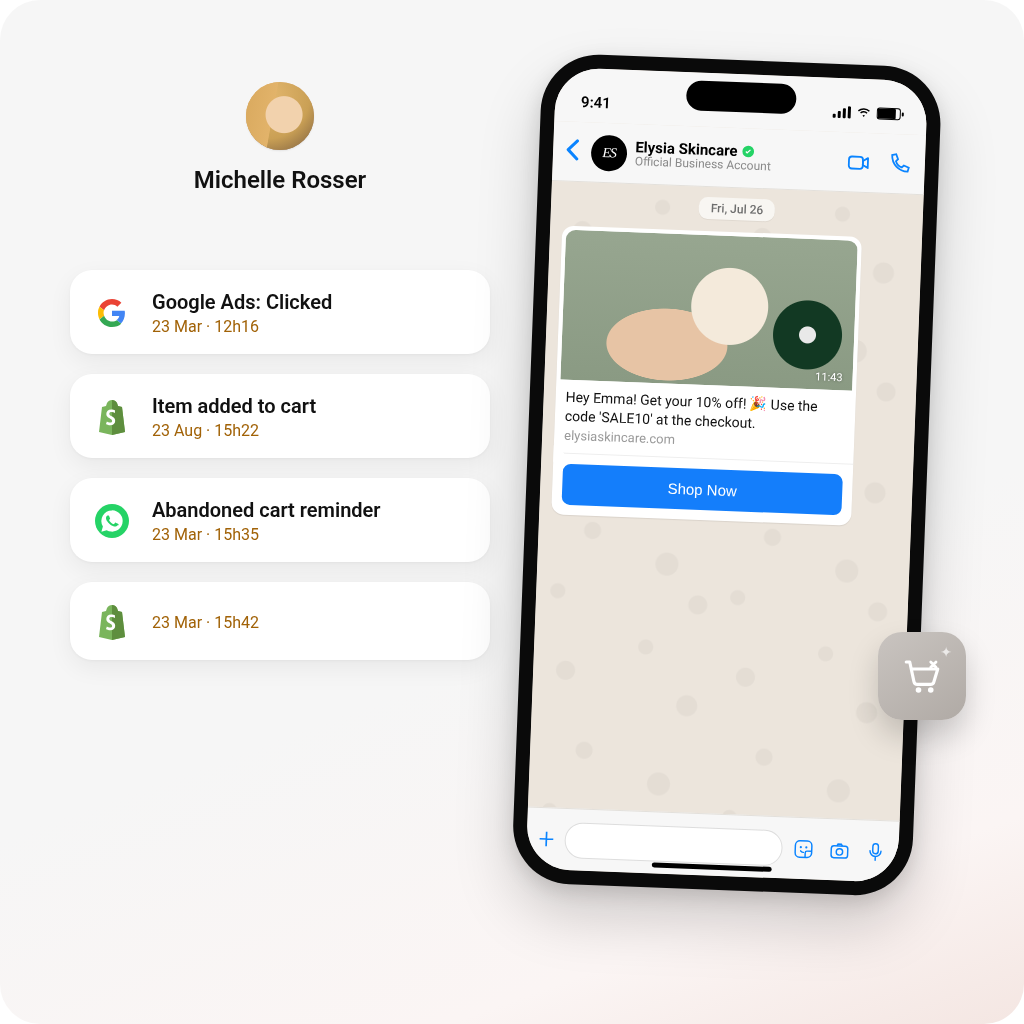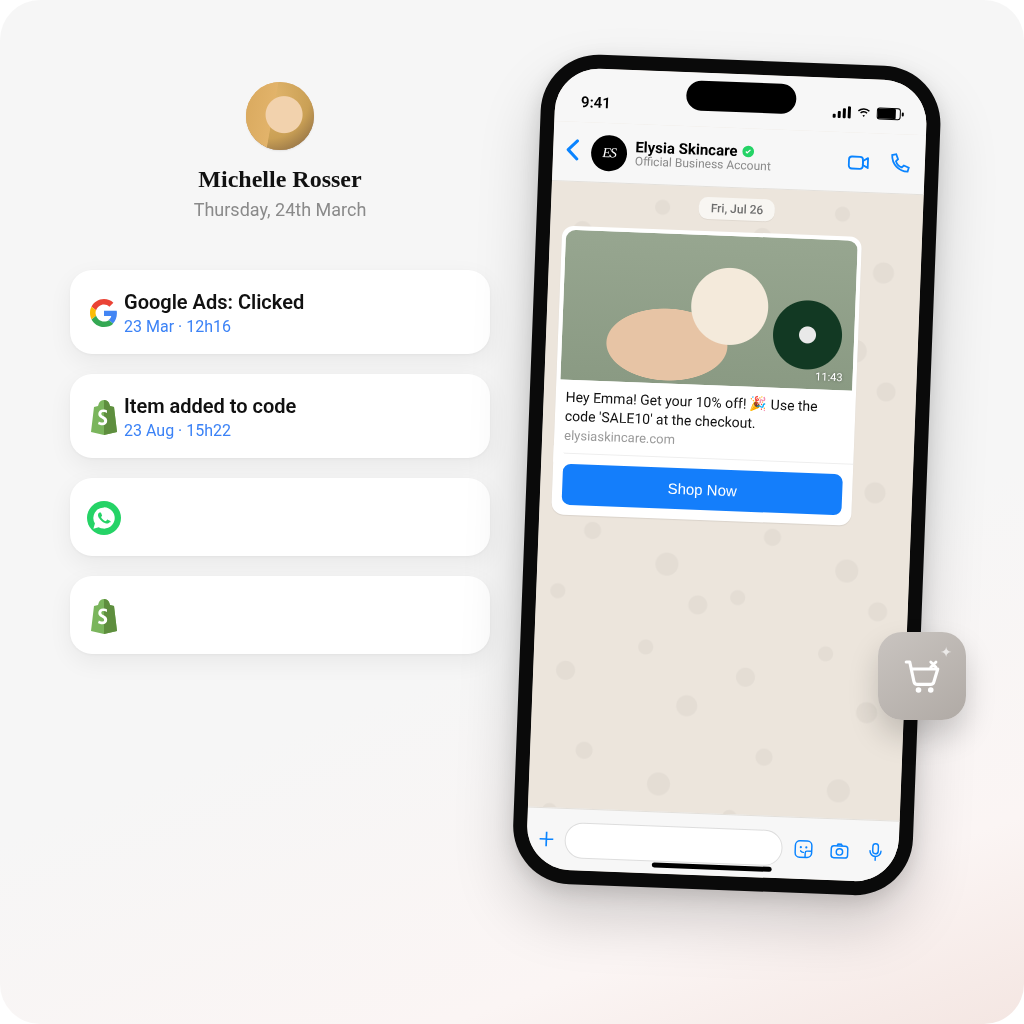--- a/index.html
+++ b/index.html
@@ -36,50 +36,49 @@
     content: "";
     position: absolute; inset: 0;
     background:
       radial-gradient(circle at 56% 48%, #f2d2ad 0, #f2d2ad 18px, transparent 19px),
       linear-gradient(100deg, #d9a95e 0%, #e2b36a 40%, transparent 41%),
       radial-gradient(circle at 30% 20%, #e5b86f 0, #caa055 60%, #7a5d3f 100%);
   }
   .profile-name {
     font-size: 24px; font-weight: 600; color: #111;
     margin-bottom: 6px;
-    font-family: Liberation Serif, serif;
   }
   .profile-date {
     font-size: 18px; color: #8a8a8a;
   }
 
   .feed {
     position: absolute;
     top: 270px; left: 70px;
     width: 420px;
     display: flex; flex-direction: column; gap: 20px;
   }
   .card {
     background: #fff;
     border-radius: 22px;
-    padding: 20px 14px 18px;
-    display: flex; align-items: center; 
+    padding: 20px 22px 18px;
+    display: flex; align-items: center; gap: 20px;
     box-shadow: 0 8px 24px rgba(0,0,0,0.06), 0 1px 3px rgba(0,0,0,0.04);
   }
   .card-icon {
     width: 40px; height: 40px; flex: 0 0 40px;
     display: flex; align-items: center; justify-content: center;
   }
   .card-body { flex: 1; min-width: 0; }
   .card-title {
     font-size: 20px; font-weight: 600; color: #111;
     margin-bottom: 3px;
     white-space: nowrap; overflow: hidden; text-overflow: ellipsis;
   }
-  .card-meta { font-size: 16px; color: #3b82f6; }
+  .card-meta { font-size: 16px; color: #a16207; }
 
   
   .g-logo { width: 28px; height: 28px; position: relative; }
   .g-logo svg { width: 100%; height: 100%; display: block; }
   .shopify-bag {
     width: 32px; height: 36px; position: relative;
   }
   .shopify-bag svg { width: 100%; height: 100%; display: block; }
   .wa-logo { width: 34px; height: 34px; }
   .wa-logo svg { width: 100%; height: 100%; display: block; }
@@ -278,21 +277,20 @@
   }
 </style>
 </head>
 <body>
 
 <div class="canvas">
 
   <div class="profile">
     <div class="avatar"></div>
     <div class="profile-name">Michelle Rosser</div>
-    <div class="profile-date">Thursday, 24th March</div>
   </div>
 
   <div class="feed">
 
     <div class="card">
       <div class="card-icon">
         <div class="g-logo">
           <svg viewBox="0 0 48 48">
             <path fill="#EA4335" d="M24 9.5c3.54 0 6.72 1.22 9.22 3.6l6.86-6.86C35.9 2.4 30.3 0 24 0 14.62 0 6.5 5.38 2.56 13.22l7.98 6.2C12.42 13.72 17.74 9.5 24 9.5z"></path>
             <path fill="#4285F4" d="M46.14 24.5c0-1.58-.14-3.1-.4-4.56H24v9.14h12.44c-.54 2.9-2.18 5.36-4.64 7l7.5 5.82C43.66 37.82 46.14 31.68 46.14 24.5z"></path>
@@ -312,47 +310,52 @@
       <div class="card-icon">
         <div class="shopify-bag">
           <svg viewBox="0 0 32 36">
             <path fill="#7AB55C" d="M26 8l-4-1-1-3c-1-2-3-3-5-3S12 2 11 4l-1 3-4 1-3 25 13 3 13-3L26 8z"></path>
             <path fill="#5E8E3E" d="M16 0v36l13-3L26 8l-4-1-1-3c-1-2-3-3-5-3z"></path>
             <path fill="#fff" d="M19 14c-1-.6-2.2-1-3.4-1-1.4 0-2.3.7-2.3 1.7 0 2.9 5.9 2.4 5.9 7 0 2.8-2 4.6-4.8 4.6-2 0-3.6-.7-4.4-1.3l.9-2.6c.9.6 2.1 1.2 3.3 1.2 1.2 0 1.9-.7 1.9-1.6 0-2.9-5.8-2.5-5.8-7 0-2.6 1.9-4.6 4.9-4.6 1.6 0 2.9.4 3.7.9L19 14z"></path>
           </svg>
         </div>
       </div>
       <div class="card-body">
-        <div class="card-title">Item added to code</div>
+        <div class="card-title">Item added to cart</div>
         <div class="card-meta">23 Aug · 15h22</div>
       </div>
     </div>
 
     <div class="card">
       <div class="card-icon">
         <div class="wa-logo">
           <svg viewBox="0 0 32 32">
             <circle cx="16" cy="16" r="16" fill="#25D366"></circle>
             <path fill="#fff" d="M16 6a10 10 0 0 0-8.55 15.16L6 26l4.98-1.4A10 10 0 1 0 16 6zm5.5 13.88c-.24.67-1.38 1.28-1.9 1.32-.5.04-1 .2-3.36-.7-2.82-1.1-4.6-3.96-4.74-4.15-.14-.18-1.14-1.52-1.14-2.9 0-1.38.72-2.06.98-2.34.26-.28.56-.35.75-.35h.54c.17 0 .4-.03.63.48.24.56.8 1.94.87 2.08.07.14.12.3.02.48-.1.19-.15.3-.3.47l-.45.53c-.15.15-.3.31-.13.6.17.3.77 1.27 1.65 2.06 1.14 1.01 2.1 1.33 2.4 1.48.3.14.47.12.64-.07.17-.2.74-.86.94-1.16.2-.3.4-.25.67-.15.27.1 1.72.81 2.01.96.3.14.49.22.56.34.07.12.07.7-.17 1.37z"></path>
           </svg>
         </div>
+      </div>
+      <div class="card-body">
+        <div class="card-title">Abandoned cart reminder</div>
+        <div class="card-meta">23 Mar · 15h35</div>
       </div>
     </div>
 
     <div class="card">
       <div class="card-icon">
         <div class="shopify-bag">
           <svg viewBox="0 0 32 36">
             <path fill="#7AB55C" d="M26 8l-4-1-1-3c-1-2-3-3-5-3S12 2 11 4l-1 3-4 1-3 25 13 3 13-3L26 8z"></path>
             <path fill="#5E8E3E" d="M16 0v36l13-3L26 8l-4-1-1-3c-1-2-3-3-5-3z"></path>
             <path fill="#fff" d="M19 14c-1-.6-2.2-1-3.4-1-1.4 0-2.3.7-2.3 1.7 0 2.9 5.9 2.4 5.9 7 0 2.8-2 4.6-4.8 4.6-2 0-3.6-.7-4.4-1.3l.9-2.6c.9.6 2.1 1.2 3.3 1.2 1.2 0 1.9-.7 1.9-1.6 0-2.9-5.8-2.5-5.8-7 0-2.6 1.9-4.6 4.9-4.6 1.6 0 2.9.4 3.7.9L19 14z"></path>
           </svg>
         </div>
       </div>
       <div class="card-body">
+        <div class="card-meta">23 Mar · 15h42</div>
       </div>
     </div>
 
   </div>
 
   <div class="phone">
     <div class="screen">
       <div class="island"></div>
 
       <div class="statusbar">

